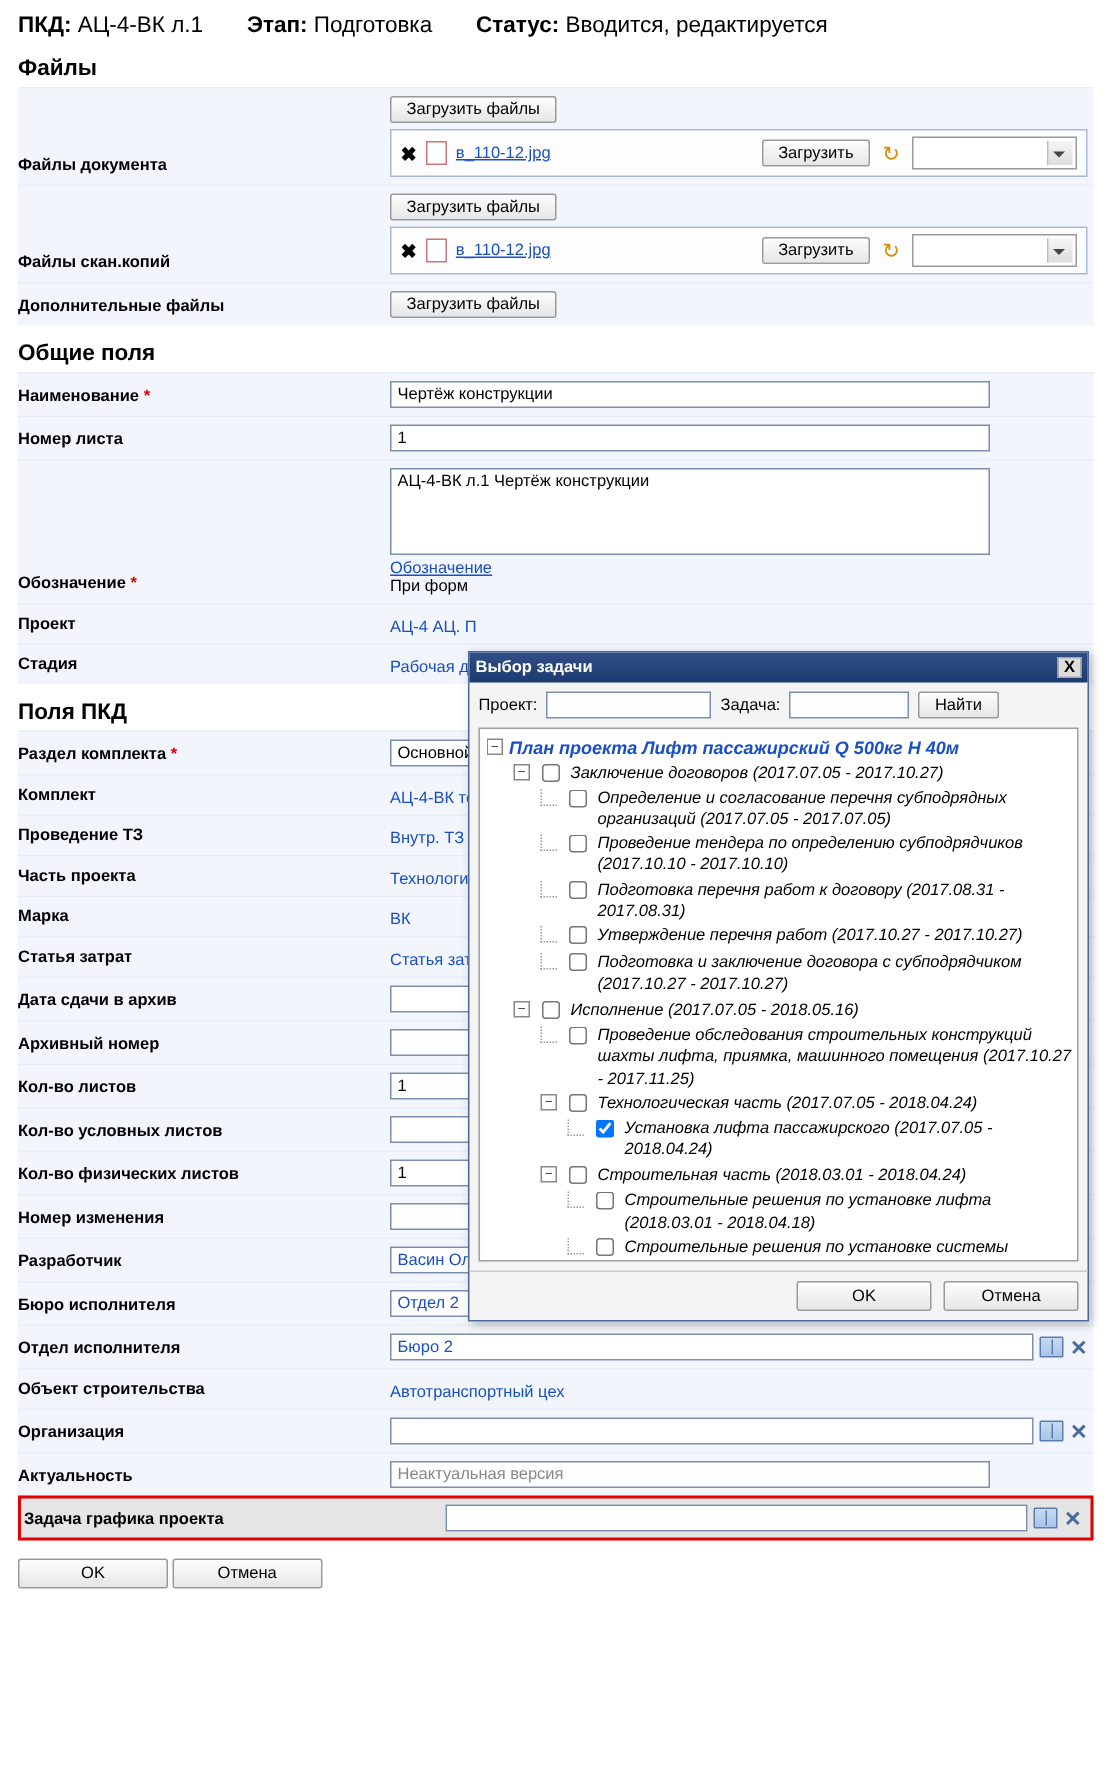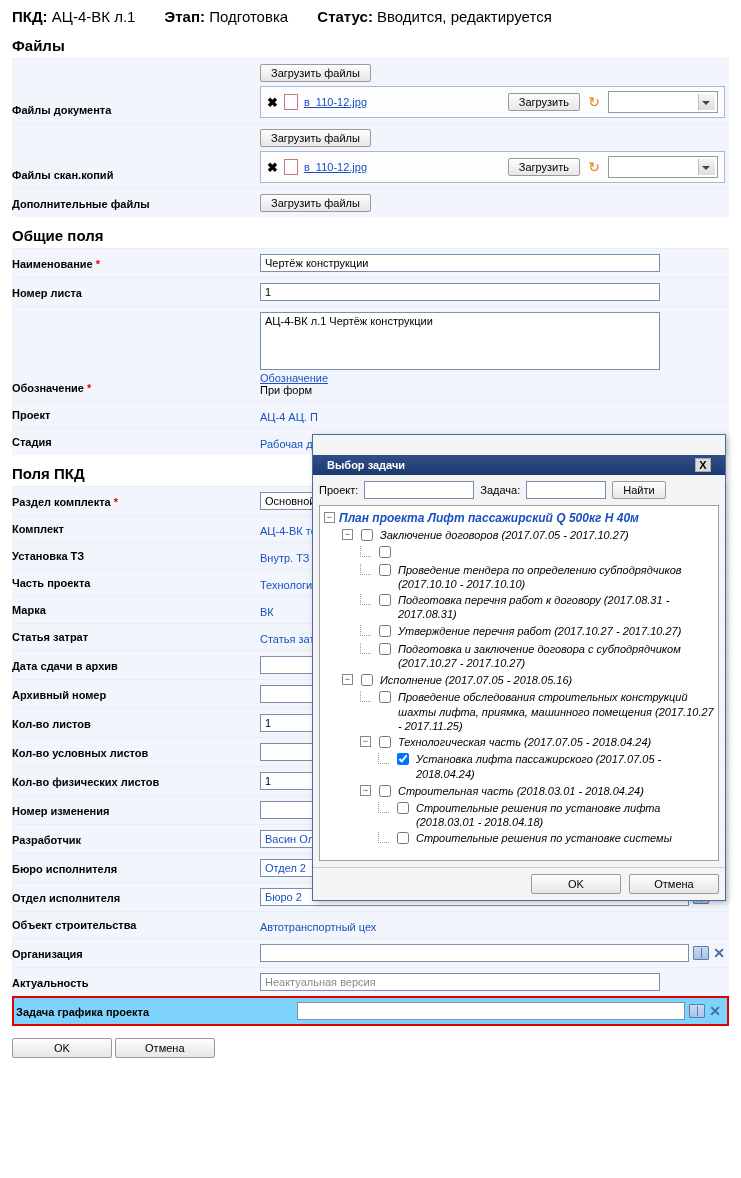--- a/index.html
+++ b/index.html
@@ -87,21 +87,21 @@
     width: 1px; background: #5a7cae;
   }
   .icon-clear {
     color: #4a6b9e; font-size: 14px; cursor: pointer; font-weight: bold;
   }
   .underline-link { color: #1a4fc3; cursor: pointer; border-bottom: none; }
   .underlined-val {
     border: none; border-bottom: 1px solid #1a4fc3; background: transparent;
     color: #1a4fc3; padding: 1px 0;
   }
-  .highlight-row { border: 2px solid #e30000; padding: 2px; background: #7dd3fc; gap: 33px; }
+  .highlight-row { border: 2px solid #e30000; padding: 2px; background: #e5e5e5; gap: 33px; }
   .footer {
     margin-top: 12px;
     display: flex;
     align-items: flex-start;
     justify-content: space-between;
     font-size: 10px;
     color: #444;
   }
   .footer-btns button { width: 100px; padding: 3px 0; }
 
@@ -113,26 +113,25 @@
     width: 414px;
     border: 1px solid #4d6a9c;
     background: #f4f4f4;
     box-shadow: 2px 2px 6px rgba(0,0,0,0.25);
     font-size: 11px;
   }
   .modal-title {
     background: linear-gradient(#314f86, #1b3a70);
     color: #fff;
     font-weight: bold;
-    padding: 3px 14px;
+    padding: 3px 4px;
     display: flex;
     justify-content: space-between;
     align-items: center;
     font-size: 11px;
-    margin-top: 20px;
   }
   .modal-close {
     background: #ddd; color: #000; width: 16px; height: 14px;
     text-align: center; line-height: 13px; cursor: pointer;
     border: 1px solid #aaa; font-weight: bold; font-size: 11px;
   }
   .modal-toolbar {
     padding: 6px;
     display: flex; align-items: center; gap: 6px;
   }
@@ -278,21 +277,21 @@
   <div class="form-label"><span>Раздел комплекта</span> <span class="req">*</span></div>
   <div class="form-value"><input type="text" class="small-input" value="Основной" style=""></div>
 </div>
 
 <div class="form-row">
   <div class="form-label">Комплект</div>
   <div class="form-value"><span class="underline-link">АЦ-4-ВК те</span></div>
 </div>
 
 <div class="form-row">
-  <div class="form-label">Установка ТЗ</div>
+  <div class="form-label">Проведение ТЗ</div>
   <div class="form-value"><span class="underline-link">Внутр. ТЗ 2</span></div>
 </div>
 
 <div class="form-row">
   <div class="form-label">Часть проекта</div>
   <div class="form-value"><span class="underline-link">Технологич</span></div>
 </div>
 
 <div class="form-row">
   <div class="form-label">Марка</div>
@@ -423,20 +422,21 @@
               <div class="tree-row">
                 <span class="tree-toggle">−</span>
                 <input type="checkbox" class="tree-check" style="">
                 <span class="tree-label">Заключение договоров (2017.07.05 - 2017.10.27)</span>
               </div>
               <ul>
                 <li>
                     <div class="tree-row">
                       <span class="tree-spacer"></span>
                       <input type="checkbox" class="tree-check" style="">
+                      <span class="tree-label">Определение и согласование перечня субподрядных организаций (2017.07.05 - 2017.07.05)</span>
                     </div>
                   </li>
                 <li>
                     <div class="tree-row">
                       <span class="tree-spacer"></span>
                       <input type="checkbox" class="tree-check" style="">
                       <span class="tree-label">Проведение тендера по определению субподрядчиков (2017.10.10 - 2017.10.10)</span>
                     </div>
                   </li>
                 <li>

